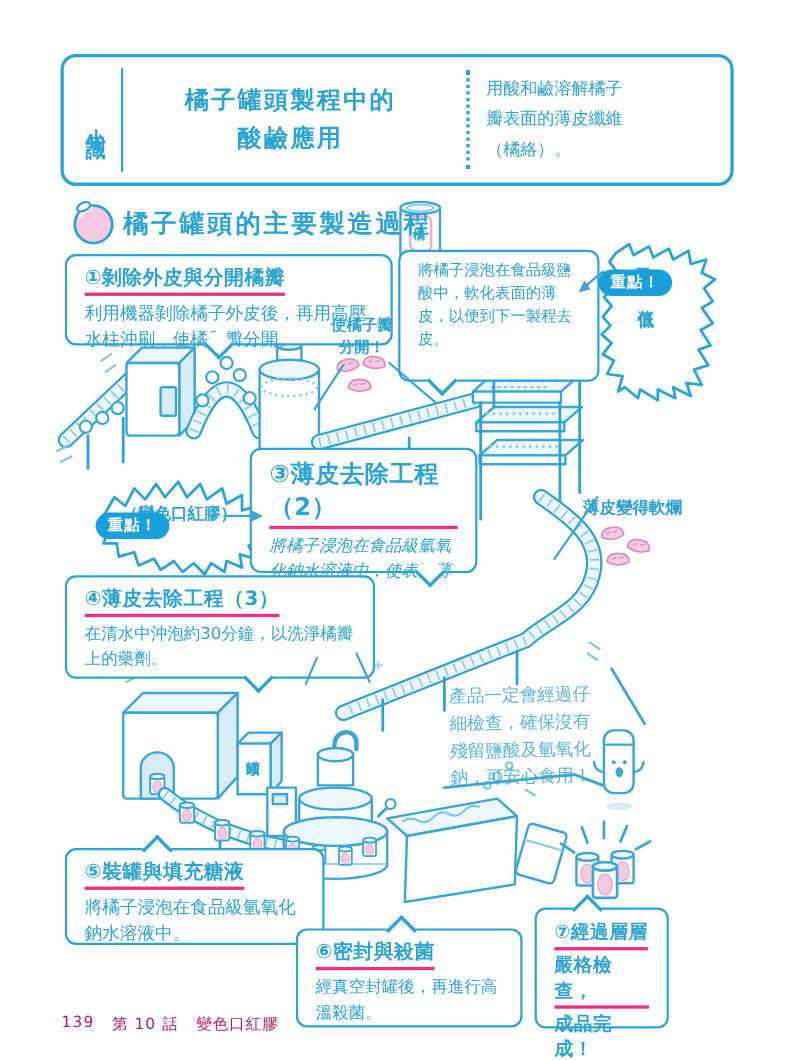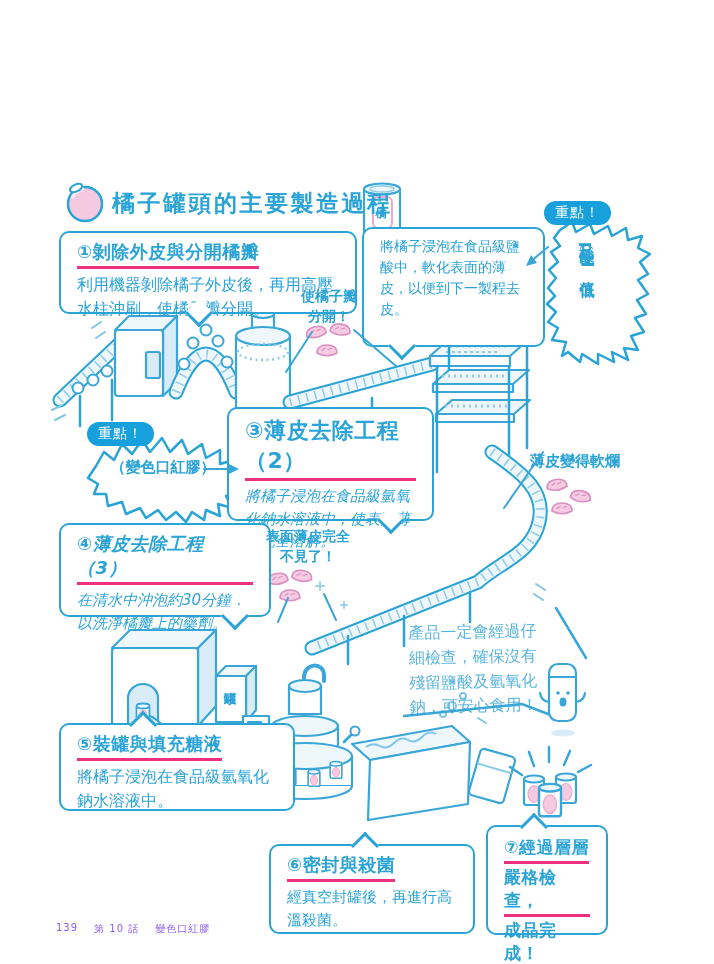--- a/index.html
+++ b/index.html
@@ -23,40 +23,40 @@
   .step-box{position:absolute;background:#fff;border:2.5px solid #2aa3d6;border-radius:10px;padding:7px 16px 5px;z-index:2;box-sizing:border-box;}
   .step-title{display:inline-block;font-weight:bold;border-bottom:3px solid #ec2f7e;padding-bottom:2px;margin-bottom:4px;letter-spacing:.5px;}
   .step-body{line-height:1.5;font-weight:500;}
   .tail-b{position:absolute;bottom:-10.5px;width:17px;height:17px;background:#fff;
           border-right:3px solid #2aa3d6;border-bottom:3px solid #2aa3d6;transform:rotate(45deg);}
   .tail-t{position:absolute;top:-10.5px;width:17px;height:17px;background:#fff;
           border-left:3px solid #2aa3d6;border-top:3px solid #2aa3d6;transform:rotate(45deg);}
   #box1{left:59px;top:231px;width:298px;height:83px;}  #box1 .step-title{font-size:18px;} #box1 .step-body{font-size:16px;}
   #box2{left:362px;top:227px;width:183px;height:120px;} #box2 .step-title{font-size:17px;} #box2 .step-body{font-size:14px;}
   #box3{left:227px;top:407px;width:207px;height:114px;} #box3 .step-title{font-size:22px;} #box3 .step-body{font-size:15px;font-style:italic;}
-  #box4{left:59px;top:523px;width:212px;height:94px;font-style:italic;}  #box4 .step-title{font-size:18px;} #box4 .step-body{font-size:15px;}
-  #box5{left:59px;top:723px;width:236px;height:88px;}  #box5 .step-title{font-size:18px;} #box5 .step-body{font-size:16px;}
+  #box4{left:59px;top:523px;width:282px;height:94px;}  #box4 .step-title{font-size:18px;} #box4 .step-body{font-size:15px;}
+  #box5{left:59px;top:771px;width:236px;height:88px;}  #box5 .step-title{font-size:18px;} #box5 .step-body{font-size:16px;}
   #box6{left:269px;top:844px;width:206px;height:90px;} #box6 .step-title{font-size:18px;} #box6 .step-body{font-size:15px;}
   #box7{left:486px;top:825px;width:122px;height:110px;padding-top:9px;}
   #box7 .step-title{font-size:17px;margin-bottom:2px;}
   
-  .badge{position:absolute;background:#18a0dc;color:#fff;font-size:14px;font-weight:normal;letter-spacing:1px;
-         padding:3px 11px;border-radius:15px;z-index:5;}
+  .badge{position:absolute;background:#18a0dc;color:#fff;font-size:14px;font-weight:bold;letter-spacing:1px;
+         padding:3px 11px;border-radius:15px;z-index:5;margin-top:44px;}
   #badge-acid{left:544px;top:201px;}
   #badge-alkali{left:87px;top:422px;}
   #acid-label{left:577px;top:236px;height:130px;writing-mode:vertical-rl;font-size:15px;font-weight:bold;z-index:3;letter-spacing:2px;}
   #alkali-label{left:102px;top:456px;width:122px;text-align:center;font-size:15px;font-weight:bold;line-height:1.55;z-index:3;}
   .mini-callout{position:absolute;font-size:14px;font-weight:bold;text-align:center;line-height:1.45;z-index:3;}
   #co-skin-remains{left:296px;top:286px;width:66px;}
   #co-skin-soft{left:530px;top:451px;width:130px;text-align:left;font-size:15px;}
   #co-skin-gone{left:261px;top:526px;width:94px;}
   #co-inspection{left:409px;top:620px;width:136px;font-size:16px;line-height:1.55;color:#5ab5dc;font-weight:500;z-index:3;transform:rotate(-1deg);}
   #can-box-label{left:221px;top:682px;writing-mode:vertical-rl;text-orientation:upright;font-size:12.5px;font-weight:bold;z-index:3;letter-spacing:2px;}
   
-  #footer{left:56px;top:922px;display:flex;gap:16px;font-size:10px;color:#8b5cf6;letter-spacing:1px;z-index:2;font-weight:500;}
+  #footer{left:56px;top:922px;display:flex;gap:16px;font-size:14px;color:#be185d;letter-spacing:1px;z-index:2;font-weight:500;}
   
   #bg-art{position:absolute;left:0;top:0;z-index:1;}
   #fg-art{position:absolute;left:0;top:0;z-index:4;pointer-events:none;}
   .belt-edge{fill:none;stroke:#2aa3d6;stroke-width:15;stroke-linecap:round;}
   .belt-fill{fill:none;stroke:#eef7fc;stroke-width:11;stroke-linecap:round;}
   .belt-ticks{fill:none;stroke:#8ecbe8;stroke-width:9;stroke-dasharray:1.5 7;}
   .leg{stroke:#2aa3d6;stroke-width:2.5;fill:none;stroke-linecap:round;}
   .machine{fill:#fff;stroke:#3aa6d8;stroke-width:2.2;stroke-linejoin:round;}
   .machine-lt{fill:#eef7fc;stroke:#3aa6d8;stroke-width:2.2;stroke-linejoin:round;}
   .machine-md{fill:#d8ecf8;stroke:#3aa6d8;stroke-width:2.2;stroke-linejoin:round;}
@@ -275,20 +275,30 @@
       <path class="lead" d="M548,247 L530,262"></path>
       <polygon points="526,266 537,263 531,255" fill="#3aa6d8"></polygon>
     </g>
     <g>
       <path class="lead" d="M204,469 L231,469"></path>
       <polygon points="239,469 229,464 229,474" fill="#3aa6d8"></polygon>
     </g>
     <path class="lead" style="stroke-width:2.5" d="M556,608 L586,658 M404,716 L522,704 L548,714"></path>
   </svg>
 
+  <div id="info-box" class="abs">
+    <div id="info-tag">小知識</div>
+    <div id="info-div1"></div>
+    <div id="info-title">
+      <div>橘子罐頭製程中的</div>
+      <div>酸鹼應用</div>
+    </div>
+    <div id="info-div2"></div>
+    <div id="info-note">用酸和鹼溶解橘子瓣表面的薄皮纖維（橘絡）。</div>
+  </div>
 
   <div id="section-heading" class="abs">橘子罐頭的主要製造過程</div>
   <div id="can-icon-label" class="abs">橘子</div>
 
   <div id="box1" class="step-box">
     <span class="step-title">①剝除外皮與分開橘瓣</span>
     <div class="step-body">利用機器剝除橘子外皮後，再用高壓水柱沖刷，使橘子瓣分開。</div>
     <div class="tail-b" style="left:128px;"></div>
   </div>
 
@@ -331,21 +341,20 @@
   <div id="badge-acid" class="badge">重點！</div>
   <div id="acid-label" class="abs">酸性（pH值低）</div>
 
   <div id="badge-alkali" class="badge">重點！</div>
   <div id="alkali-label" class="abs">
     <div>（變色口紅膠）</div>
   </div>
 
   <div id="co-skin-remains" class="mini-callout">使橘子瓣分開！</div>
   <div id="co-skin-soft" class="mini-callout">薄皮變得軟爛</div>
-  <div id="co-skin-gone" class="mini-callout">表面薄皮完全不見了！</div>
   <div id="co-inspection" class="abs">產品一定會經過仔細檢查，確保沒有殘留鹽酸及氫氧化鈉，可安心食用！</div>
   <div id="can-box-label" class="abs">罐頭</div>
 
   <div id="footer" class="abs">
     <span>139</span>
     <span>第 10 話</span>
     <span>變色口紅膠</span>
   </div>
 
 </div>

